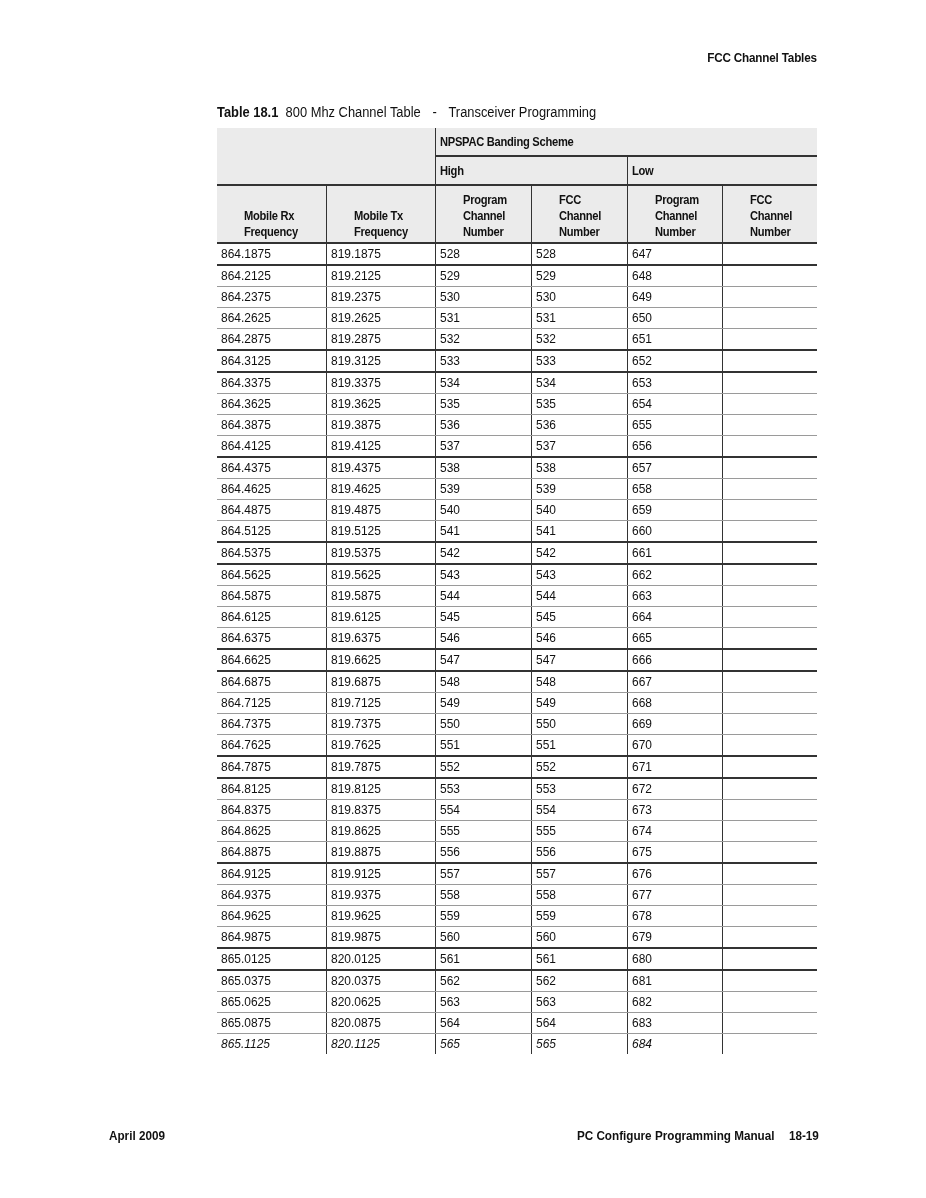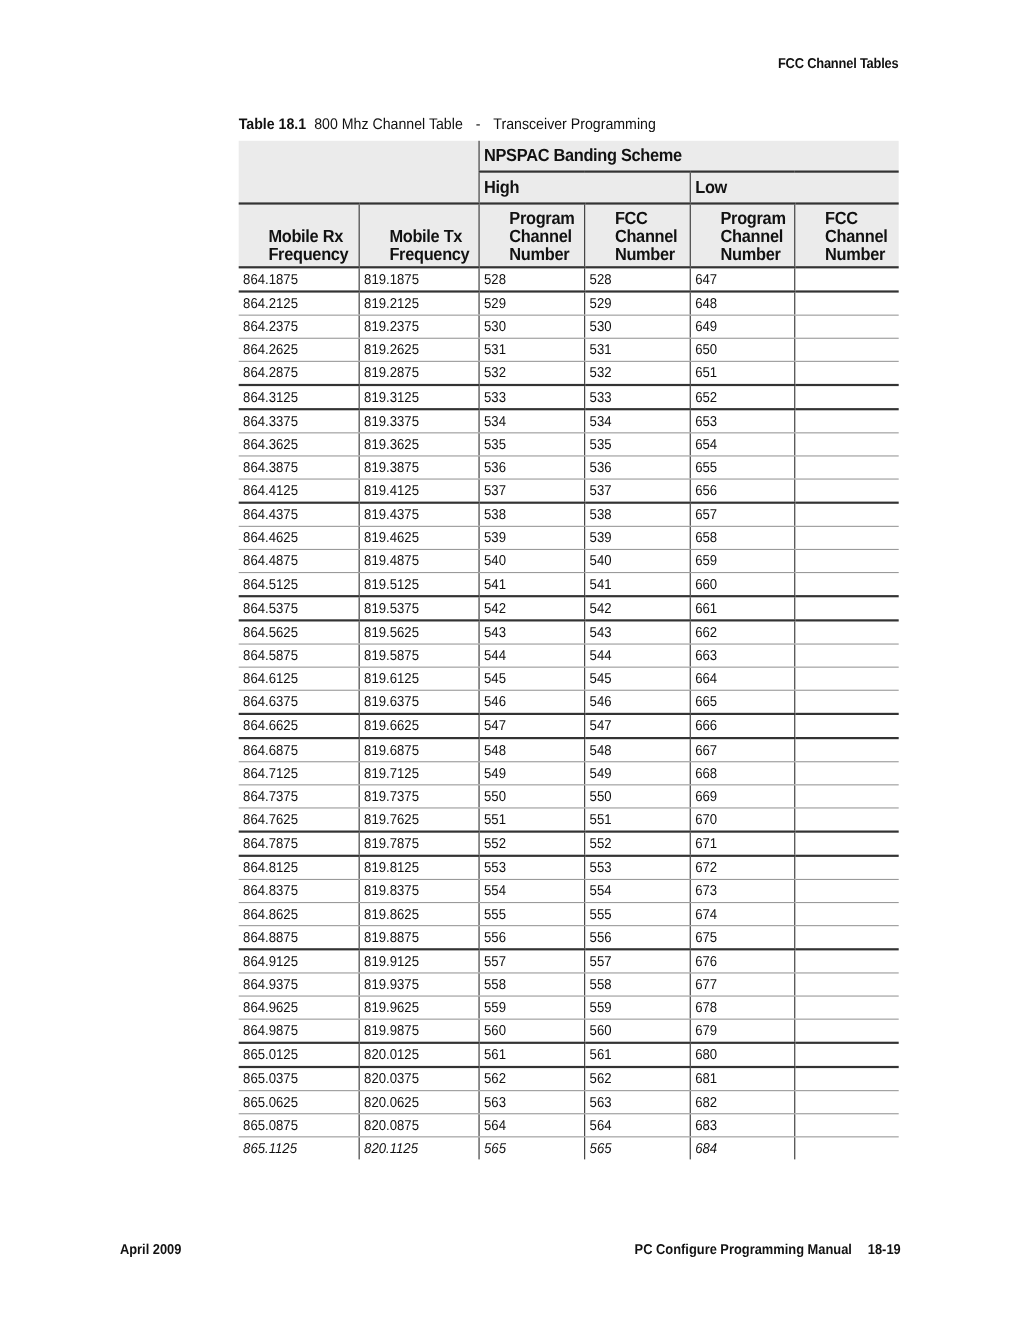--- a/index.html
+++ b/index.html
@@ -52,21 +52,21 @@
     table.channel-table col.c4 { width: 96px; }
     table.channel-table col.c5 { width: 95px; }
     table.channel-table col.c6 { width: 95px; }
 
     .channel-table th {
       background: #ebebeb;
       font-weight: bold;
       text-align: left;
       vertical-align: bottom;
       padding: 2px 3px 2px 4px;
-      font-size: 16px;
+      font-size: 12px;
       line-height: 16px;
       letter-spacing: -0.3px;
     }
     .channel-table th .t { display: inline-block; transform: scaleX(0.93); transform-origin: left center; }
     .channel-table tr.h1 th { height: 23px; vertical-align: middle; }
     .channel-table tr.h2 th { height: 23px; vertical-align: middle; border-top: 2px solid #333; margin-left: 44px; }
     .channel-table tr.h3 th { height: 52px; border-top: 2px solid #333; border-bottom: 2px solid #333; padding-left: 27px; }
     .channel-table th.blank { border-top: none; }
     .channel-table th.vl { border-left: 1.5px solid #333; }
 

